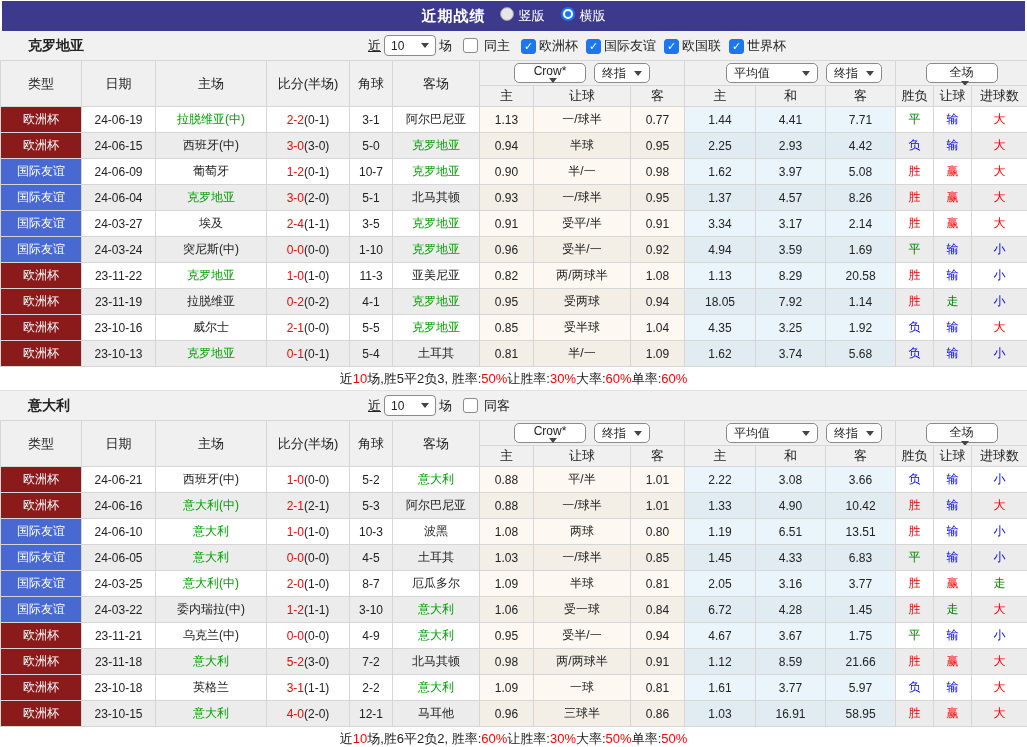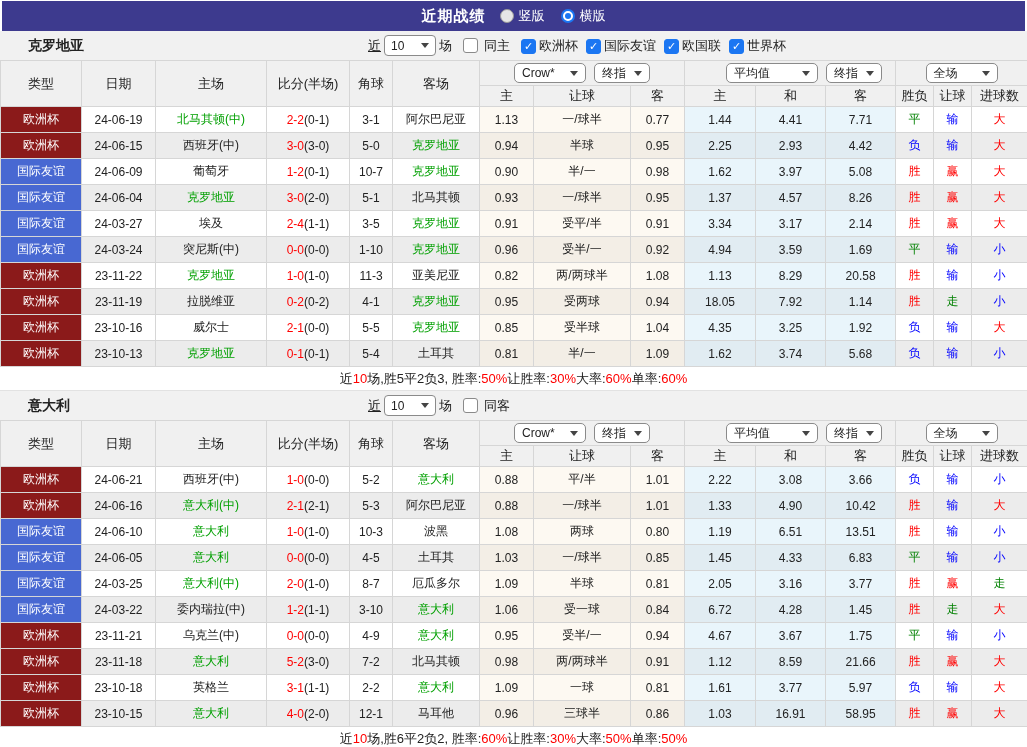--- a/index.html
+++ b/index.html
@@ -5,21 +5,21 @@
   * { box-sizing: border-box; margin: 0; padding: 0; }
   html,body { width:1027px; height:747px; overflow:hidden; background:#fff;
     font-family:"Liberation Sans","DejaVu Sans",sans-serif; }
   .page { width:1027px; height:747px; position:relative; }
 
   
   .topbar { height:30px; margin:1px 2px 0 2px; background:var(--bar);
     display:flex; align-items:center; justify-content:center; gap:14px; }
   .topbar .title { color:#fff; font-weight:bold; font-size:15px; letter-spacing:1px; }
   .radio-group { display:flex; align-items:center; gap:16px; }
-  .radio-item { display:flex; align-items:center; gap:5px; cursor:pointer; }
+  .radio-item { display:flex; gap:5px; cursor:pointer; }
   .radio-item .rlabel { color:#fff; font-size:13px; }
   .radio { width:14px; height:14px; border-radius:50%; background:#e6e6e6; border:1px solid #999; }
   .radio.sel { background:#fff; border:2px solid var(--cb); position:relative; }
   .radio.sel::after { content:""; position:absolute; left:2px; top:2px; width:6px; height:6px;
     border-radius:50%; background:var(--cb); }
 
   
   .filter-row { height:29px; background:#f1f1f1; display:flex; align-items:center; position:relative; }
   .team-name { font-weight:bold; font-size:14px; color:#222; padding-left:28px; }
   .filter-group { position:absolute; left:368px; display:flex; align-items:center; gap:3px; font-size:13px; color:#222; }
@@ -37,21 +37,21 @@
   
   table { border-collapse:collapse; table-layout:fixed; width:1027px; }
   th, td { border:1px solid #d6d6d6; text-align:center; font-size:12px; color:#222;
     overflow:hidden; white-space:nowrap; }
   thead th { background:var(--hbg); height:21px; font-weight:normal; font-size:13px; }
   thead .ctrl-cell { padding:2px 0; }
   .ctrl-wrap { display:flex; align-items:center; justify-content:center; gap:8px; }
   .hd-select { display:inline-flex; align-items:center; justify-content:space-between;
     height:20px; padding:0 7px; background:#fff; border:1px solid #8a8a8a; border-radius:5px;
     font-size:12px; cursor:pointer; }
-  .hd-select.w-lg { min-width:92px;margin-left:28px; } .hd-select.w-md { min-width:72px; } .hd-select.w-sm { min-width:56px; }
+  .hd-select.w-lg { min-width:92px;margin-left:28px; } .hd-select.w-md { min-width:72px;flex-direction:column; } .hd-select.w-sm { min-width:56px; }
 
   tbody td { height:26px; background:#fff; }
   tbody tr:nth-child(even) td { background:var(--alt); }
   tbody tr:nth-child(odd) td.odds { background:#fdf9f2; }
   tbody tr:nth-child(even) td.odds { background:#f3eee6; }
   tbody tr:nth-child(odd) td.avg  { background:#e9f5fb; }
   tbody tr:nth-child(even) td.avg { background:#e1ecf2; }
 
   td.c-league { color:#fff; font-size:12px; }
   td.lg-euro     { background:var(--euro) !important; }
@@ -170,21 +170,21 @@
           <th>客</th>
           <th>胜负</th>
           <th>让球</th>
           <th>进球数</th>
         </tr>
       </thead>
       <tbody>
   <tr>
     <td class="c-league lg-euro">欧洲杯</td>
     <td class="c-date">24-06-19</td>
-    <td class="c-home focus-team">北马其顿(中)</td>
+    <td class="c-home focus-team">拉脱维亚(中)</td>
     <td class="c-score"><span class="c-ft">2-2</span><span class="c-ht">(0-1)</span></td>
     <td class="c-corner">3-1</td>
     <td class="c-away">阿尔巴尼亚</td>
     <td class="c-o1 odds">1.13</td>
     <td class="c-hc odds">一/球半</td>
     <td class="c-o2 odds">0.77</td>
     <td class="c-a1 avg">1.44</td>
     <td class="c-a2 avg">4.41</td>
     <td class="c-a3 avg">7.71</td>
     <td class="c-res t-green">平</td>

